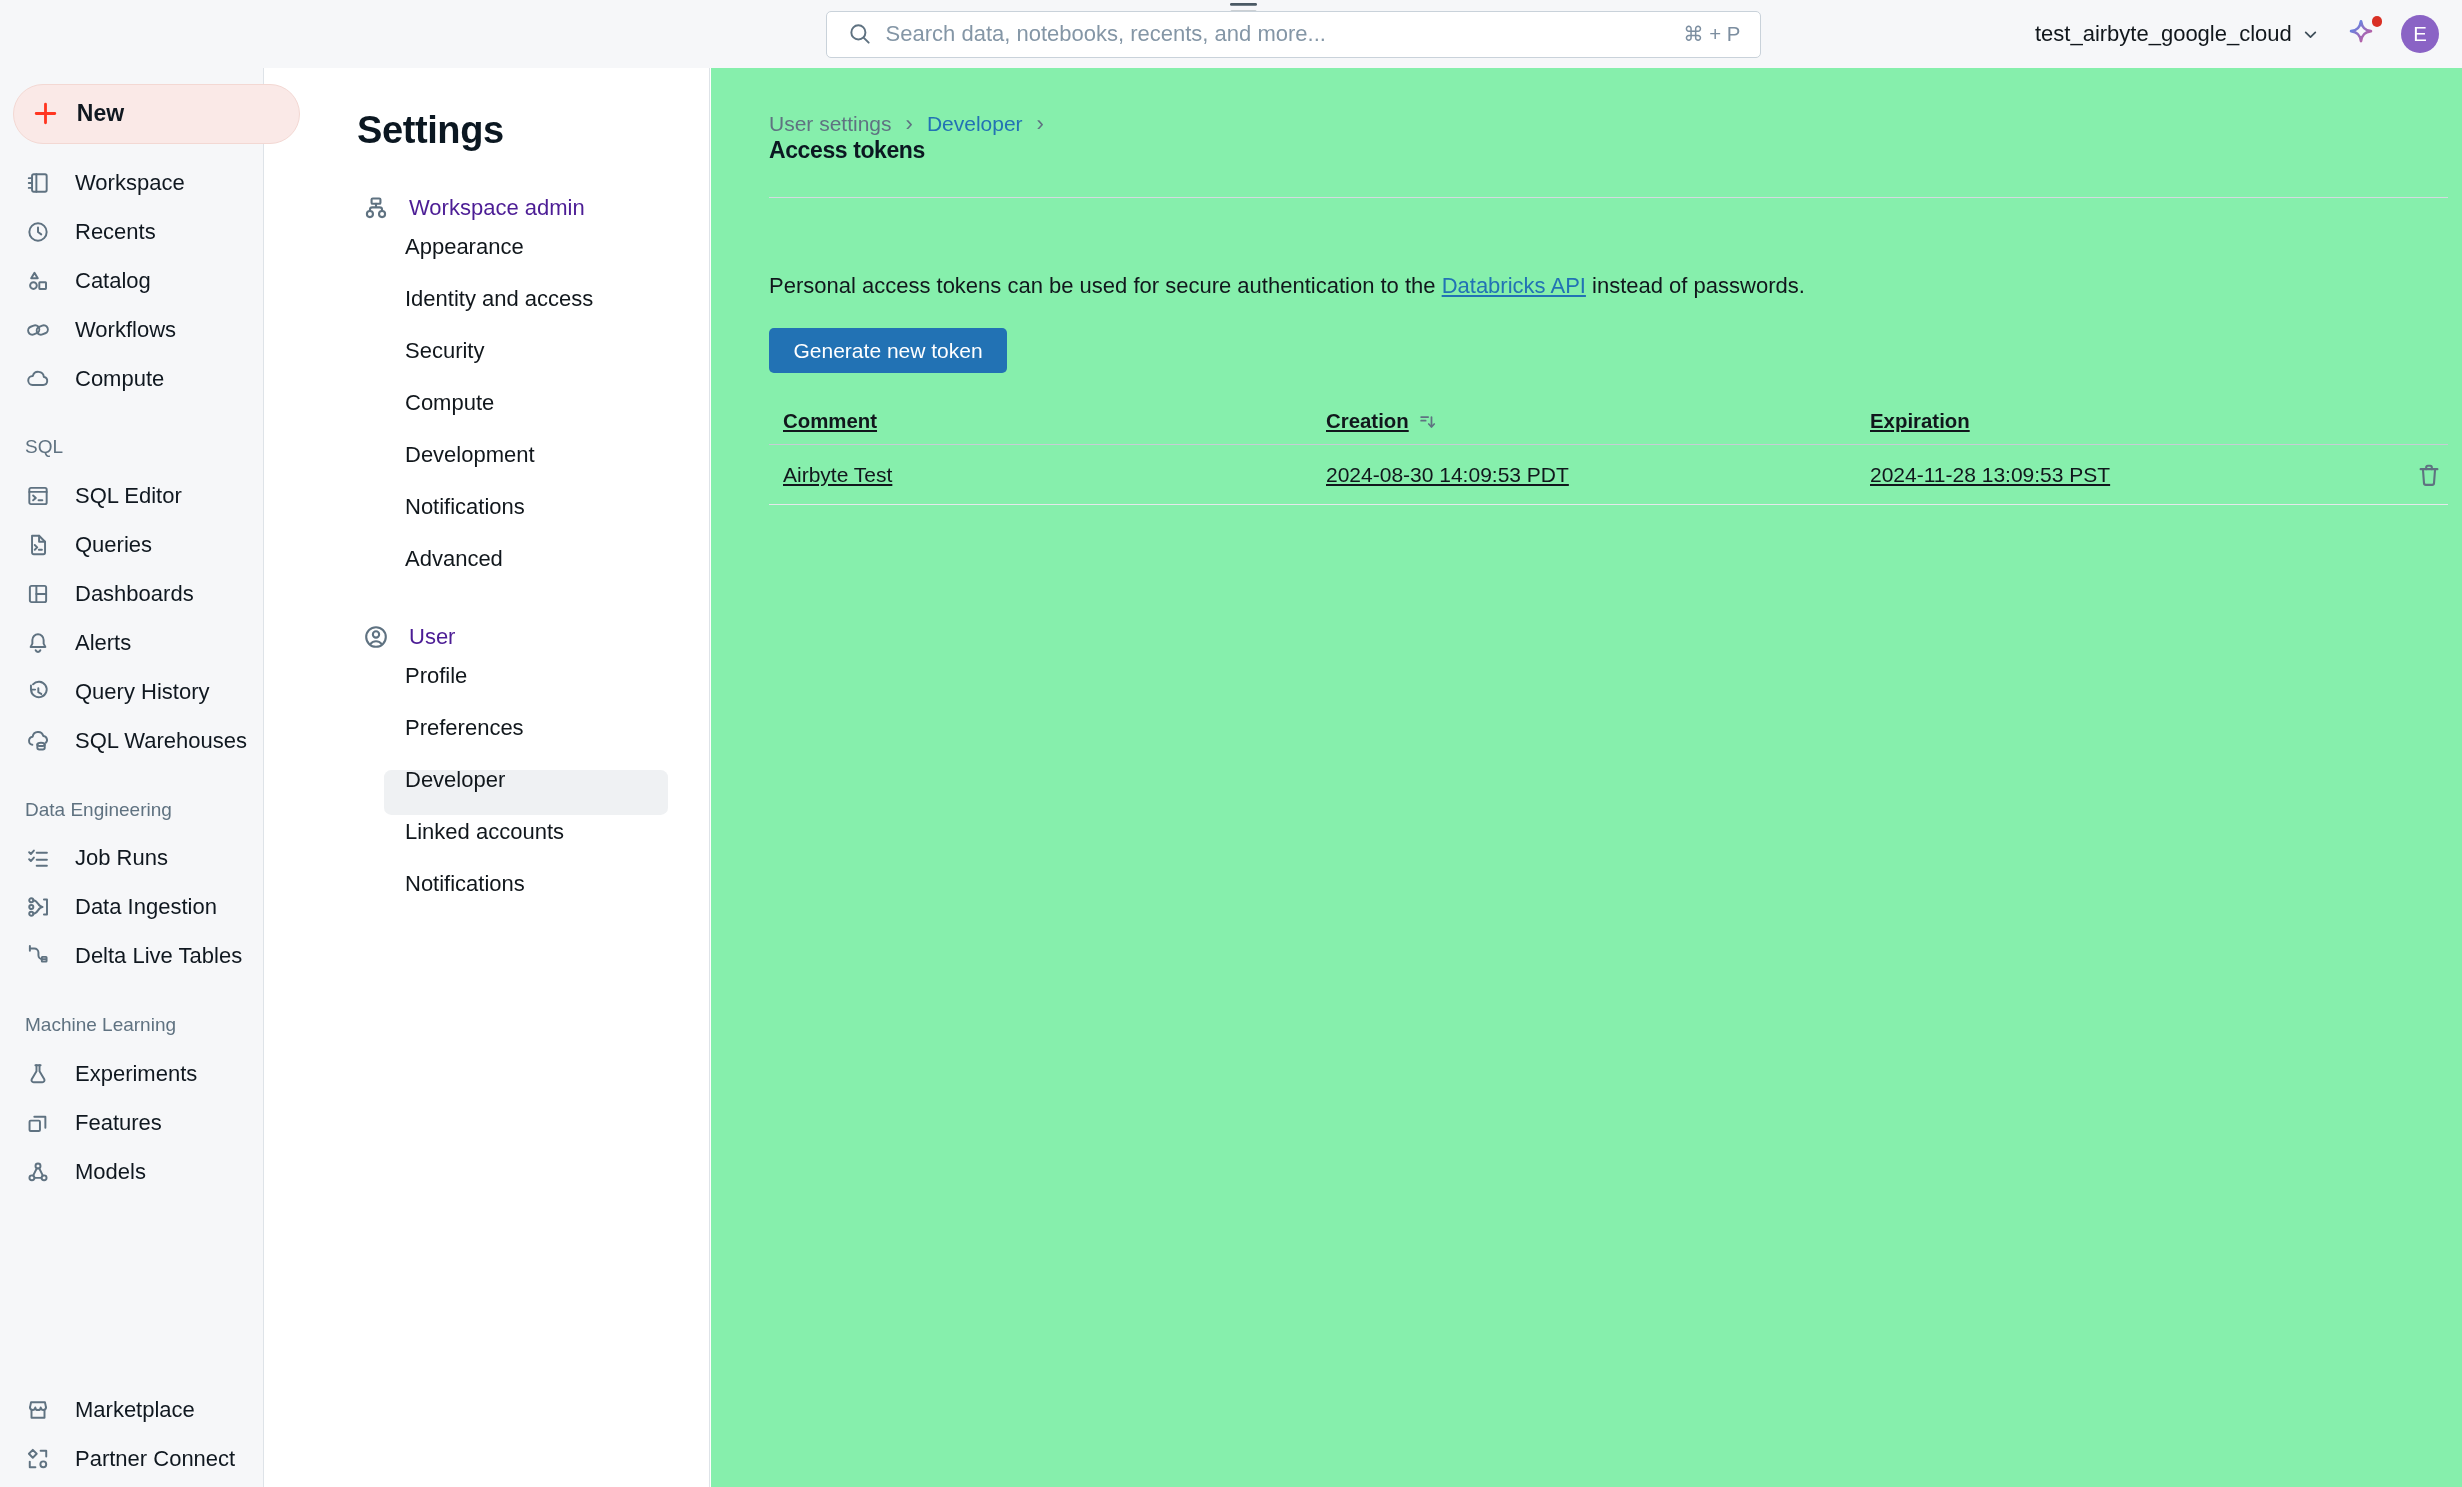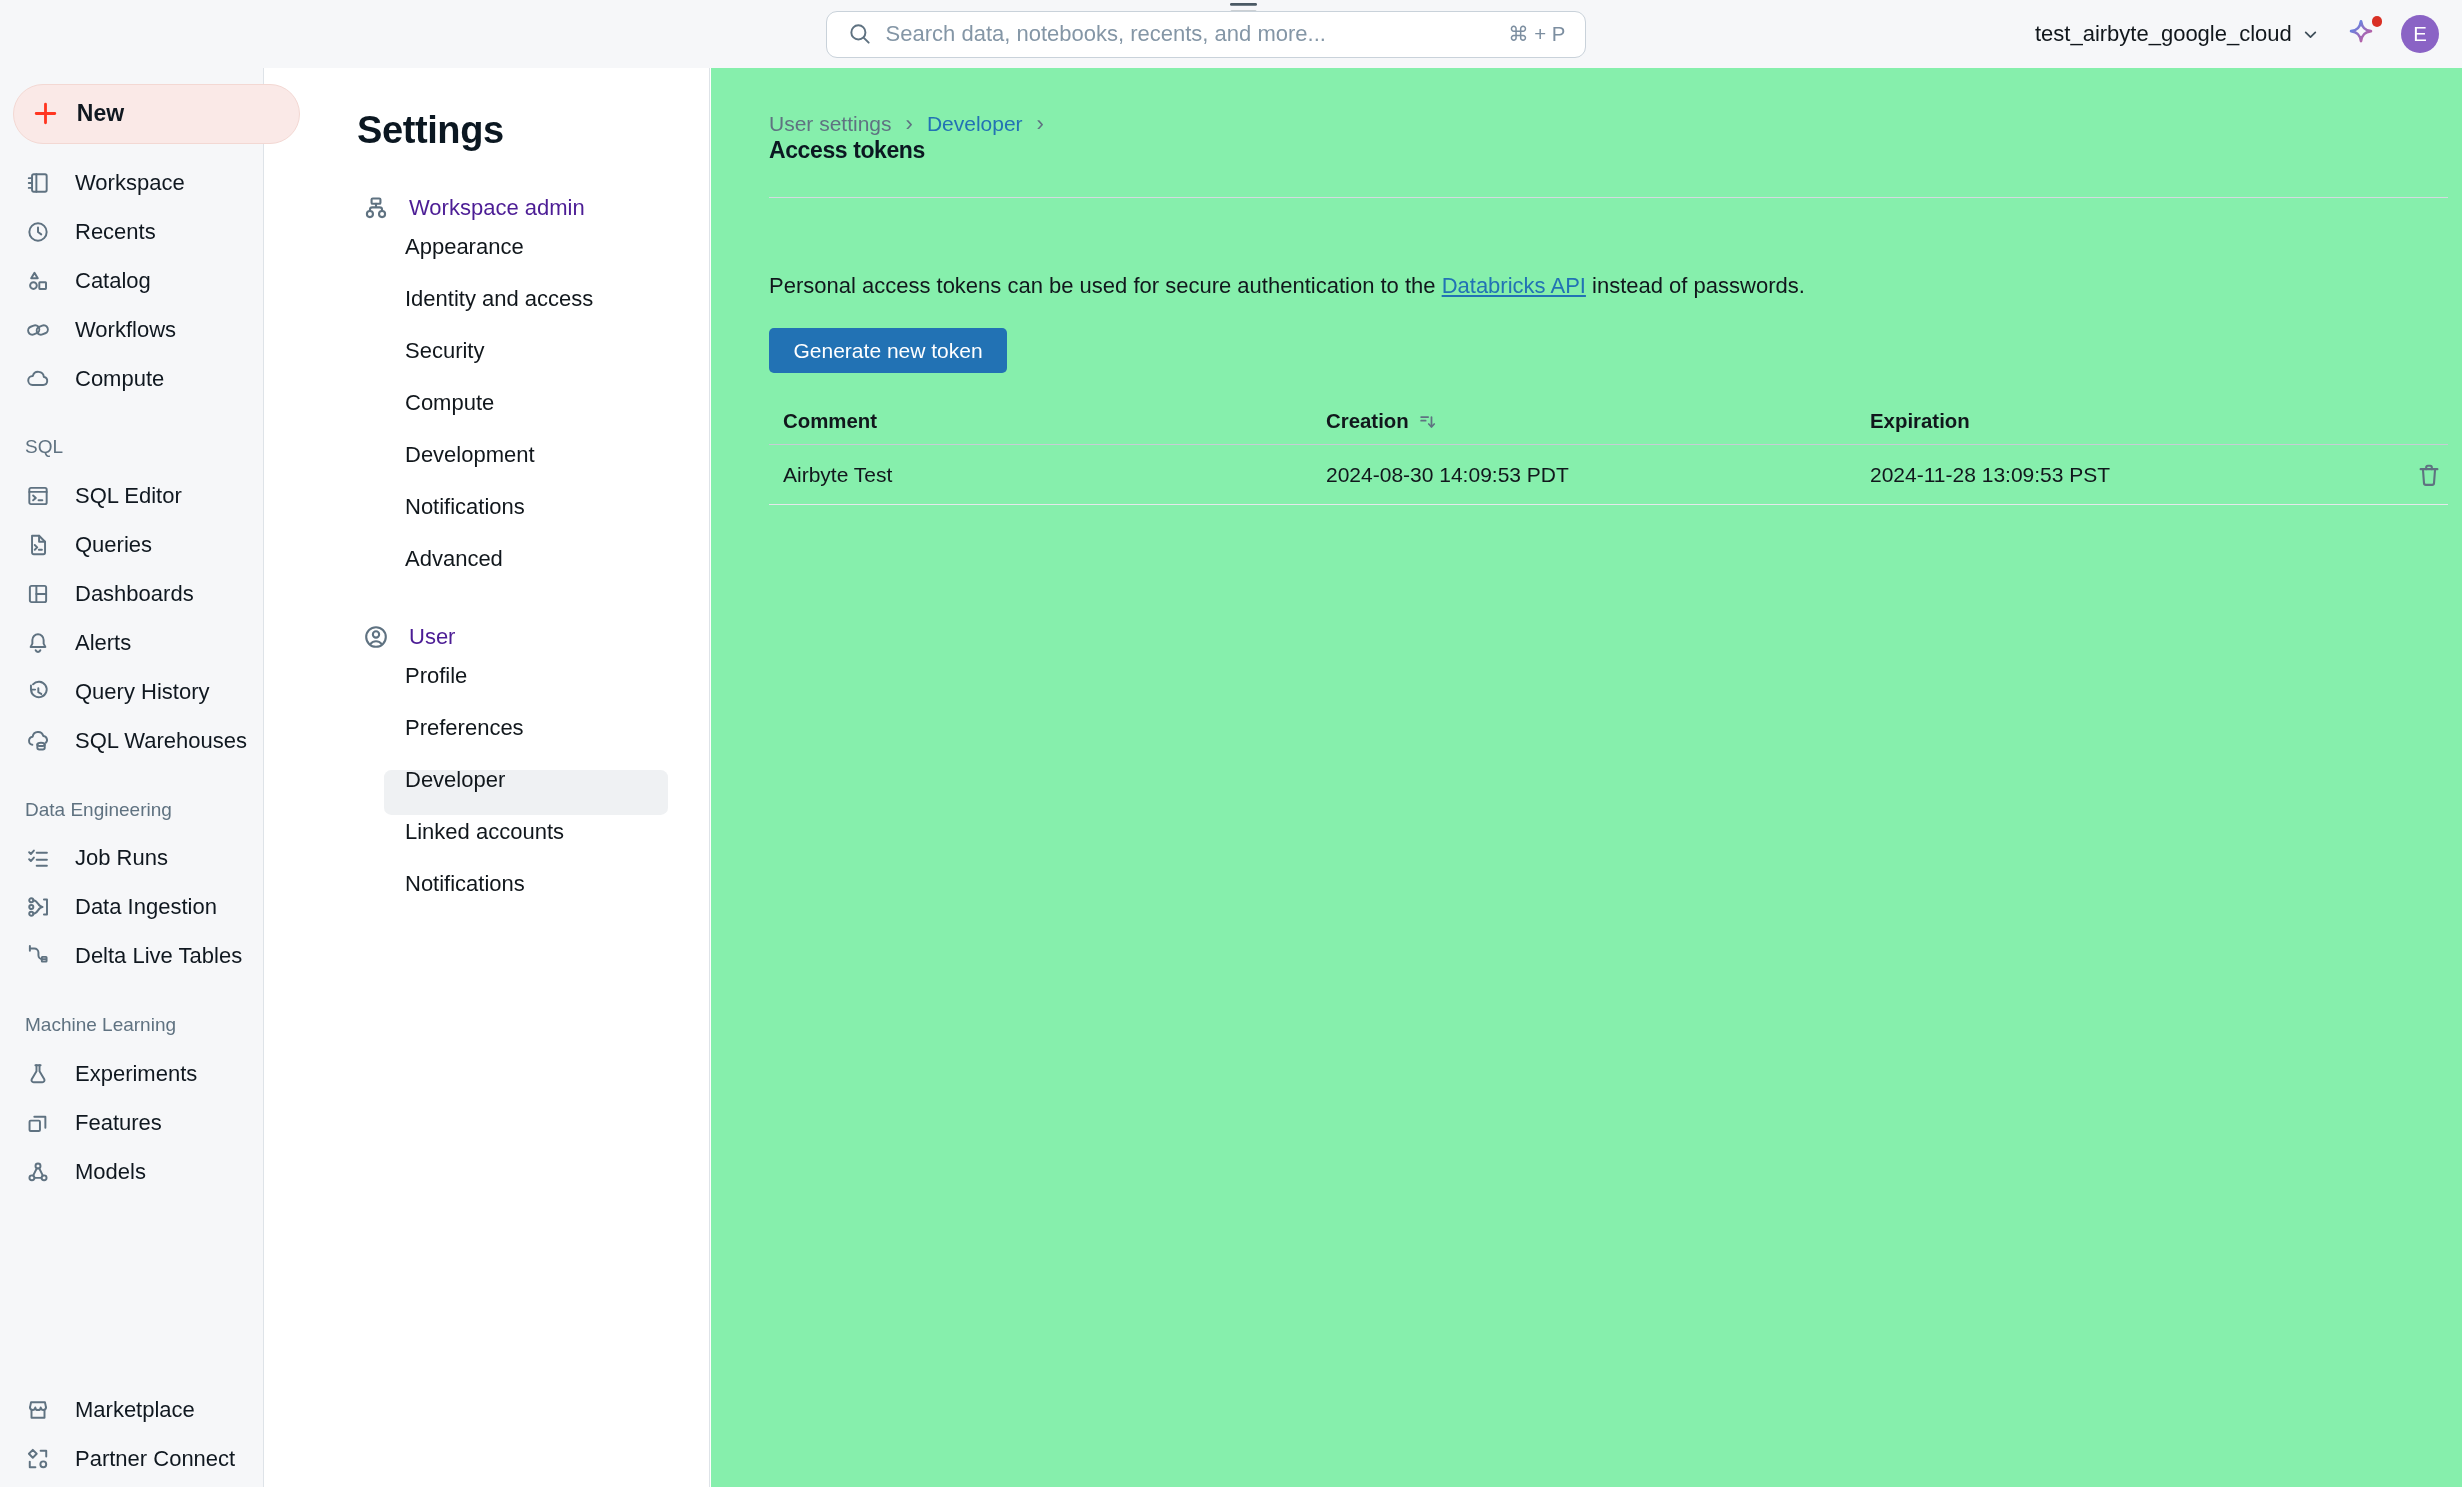--- a/index.html
+++ b/index.html
@@ -15,22 +15,22 @@
   
   .topbar {
     position: absolute; top:0; left:0; right:0; height:68px;
     background: #F6F7F9; display:flex; align-items:center;flex-direction:column;
   }
   .hamburger { margin-left:25px; background:none; border:none; cursor:pointer; display:flex; align-items:center; }
   .logo { display:flex; align-items:center; margin-left:28px; }
   .logo-text { font-size:30px; font-weight:700; color:#1B2733; letter-spacing:-0.7px; margin-left:9.8px; }
 
   .searchbar {
-    position:absolute; left:826px; top:10.6px; width:760px; height:47px;
-    background:#fff; border:0.8px solid #C9D2DA; border-radius:11px;
+    position:absolute; left:826px; top:10.6px; width:935px; height:47px;
+    background:#fff; border:0.8px solid #C9D2DA; border-radius:5px;
     display:flex; align-items:center; padding:0 19.6px;
   }
   .searchbar input {
     flex:1; border:none; outline:none; background:transparent;
     font-family: "Liberation Sans", "DejaVu Sans", sans-serif;
     font-size:22px; color:#11171C; margin-left:13px;
   }
   .searchbar input::placeholder { color:#8496A6; }
   .search-shortcut { font-size:20.4px; color:#7C8EA0; white-space:nowrap; }
 
@@ -94,21 +94,21 @@
   .bc-sep { color:#5F7281; font-size:22px; }
   .bc-link { color:var(--accent-blue,#2272B4); cursor:pointer; text-decoration:none; }
   .page-title { font-size:23px; font-weight:700; color:#0B1721; letter-spacing:-0.4px; }
   .divider { margin-top:33px; width:1679px; border:none; border-top:0.8px solid #D4DAE0; }
   .desc { margin-top:75px; font-size:22px; color:#11171C; width:1679px; }
   .desc a { color:var(--accent-blue,#2272B4); text-decoration:underline; cursor:pointer; }
   .gen-btn {
     margin-top:29px; height:45px; padding:0 24.5px; border:none; border-radius:4.9px;
     background:var(--accent-blue,#2272B4); color:#fff; font-family:inherit; font-size:21px; cursor:pointer;
   }
-  .tokens-table { margin-top:26px; width:1679px; }
+  .tokens-table { margin-top:26px; width:1679px;text-decoration:underline; }
   .thead, .trow { display:grid; grid-template-columns:543px 544px 519px 73px; align-items:center; }
   .thead { height:46px; border-bottom:0.8px solid #C6CDD4; }
   .thead .cell { font-size:20.4px; font-weight:700; color:#11171C; padding-left:14px; display:flex; align-items:center; gap:8.2px; }
   .trow { height:60px; border-bottom:0.8px solid #E5E8EB; }
   .trow .cell { font-size:21px; color:#11171C; padding-left:14px; }
   .trash-btn { background:none; border:none; cursor:pointer; justify-self:end; padding:3.3px 4.9px; display:flex; }
   .sort-btn { background:none; border:none; cursor:pointer; display:flex; padding:0; }
 </style>
 </head>
 <body>

